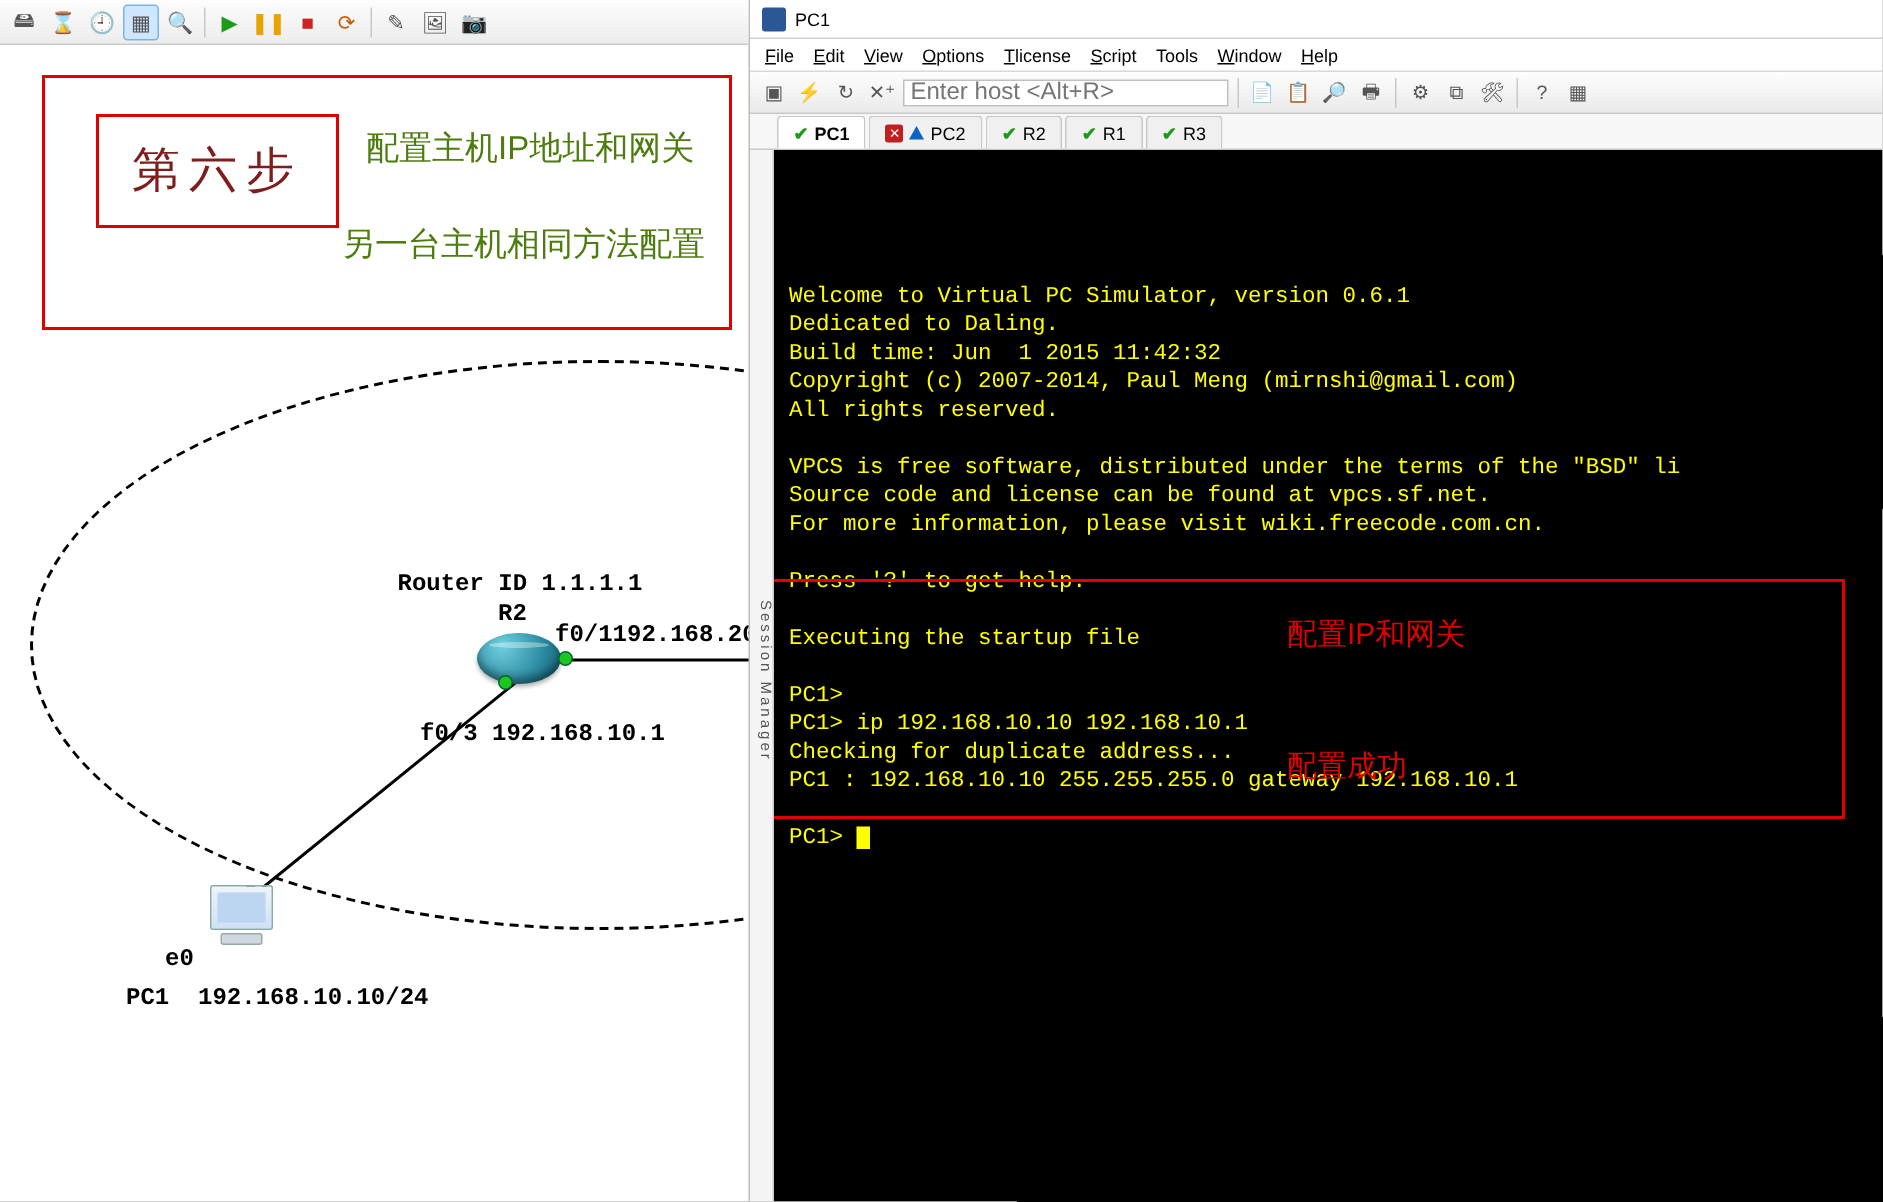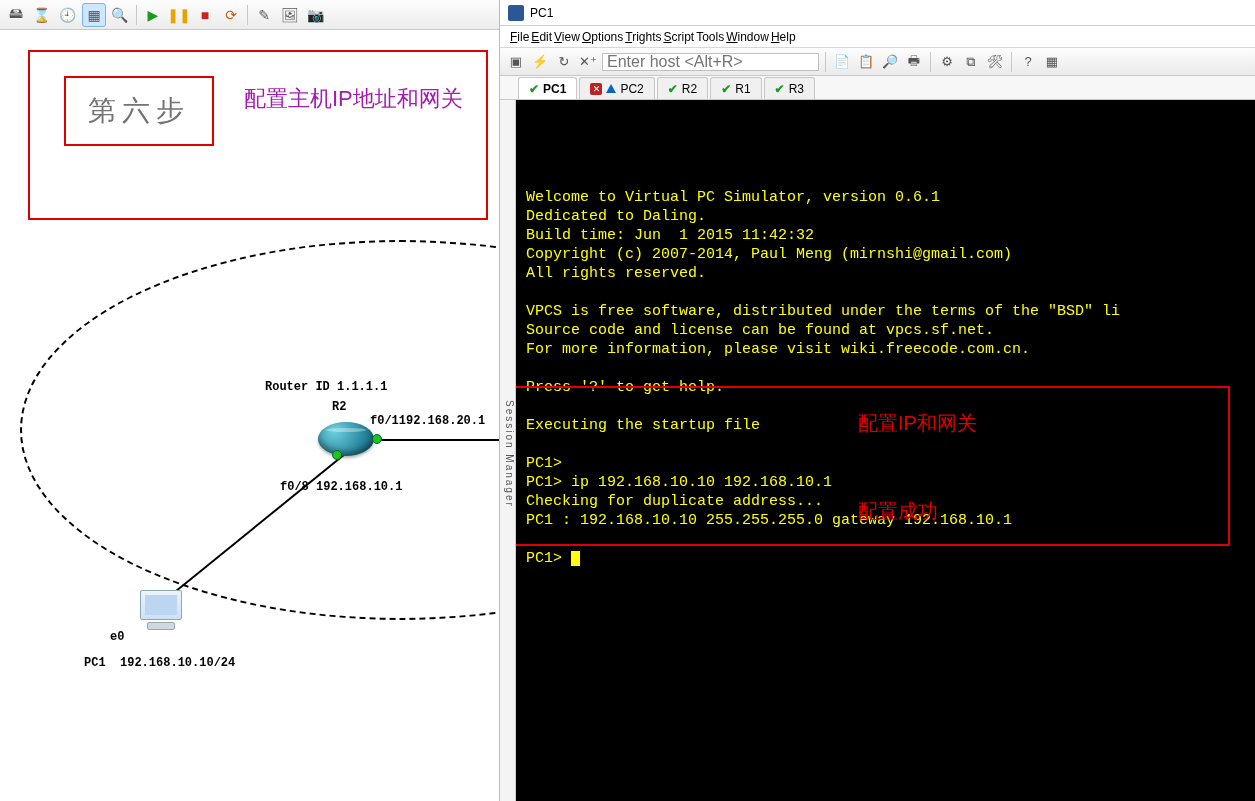--- a/index.html
+++ b/index.html
@@ -6,29 +6,29 @@
 html, body { width: 1255px; height: 801px; font-family: "Microsoft YaHei", Arial, sans-serif; overflow: hidden; background:#fff; }
 #root { display:flex; width:100%; height:100%; }
 
 #left { width: 500px; height: 100%; border-right: 1px solid #bbb; background:#fff; position:relative; overflow:hidden; }
 #left-toolbar { height:30px; background:linear-gradient(#fdfdfd,#ececec); border-bottom:1px solid #c8c8c8; display:flex; align-items:center; gap:2px; padding:0 4px; }
 .tbtn { width:24px; height:24px; border:1px solid transparent; border-radius:3px; display:flex; align-items:center; justify-content:center; cursor:pointer; font-size:14px; color:#555; background:transparent;}
 .tsep { width:1px; height:20px; background:#c8c8c8; margin:0 2px;}
 #canvas { position:absolute; left:0; top:30px; right:0; bottom:0; }
 
 .redbox { position:absolute; border:2px solid #e00000; }
-.redlabel { position:absolute; color:#a21caf; font-size:22px; font-weight:400; }
-.bigstep { position:absolute; border:2px solid #e00000; color:#737373; font-size:28px; padding:14px 22px; letter-spacing:6px; }
-
-.topo-label { position:absolute; font-family: "SimSun","Courier New",monospace; font-size:12px; color:#000; font-weight:bold; white-space:nowrap;}
+.redlabel { position:absolute; color:#4d7c0f; font-size:22px; font-weight:400; }
+.bigstep { position:absolute; border:2px solid #e00000; color:#7f1d1d; font-size:32px; padding:14px 22px; letter-spacing:6px; }
+
+.topo-label { position:absolute; font-family: "SimSun","Courier New",monospace; font-size:16px; color:#000; font-weight:bold; white-space:nowrap;}
 
 #right { flex:1; height:100%; background:#f4f4f4; display:flex; flex-direction:column; position:relative; }
 #titlebar { height:26px; background:#fff; display:flex; align-items:center; gap:6px; padding:0 8px; border-bottom:1px solid #d0d0d0; font-size:12px; }
 #titlebar .ticon { width:16px; height:16px; background:#2b5797; border-radius:2px; }
-#menubar { height:22px; background:#fff; display:flex; align-items:center; gap:2px; padding:0 10px; border-bottom:1px solid #d8d8d8; font-size:12px; }
+#menubar { height:22px; background:#fff; display:flex; align-items:center; gap:13px; padding:0 10px; border-bottom:1px solid #d8d8d8; font-size:12px; }
 .menuitem { cursor:default; }
 .menuitem u { text-decoration:underline; }
 #crt-toolbar { height:28px; background:linear-gradient(#fdfdfd,#eaeaea); border-bottom:1px solid #c8c8c8; display:flex; align-items:center; padding:0 6px; gap:4px; font-size:12px; }
 .crtbtn { width:20px; height:20px; display:flex; align-items:center; justify-content:center; color:#555; cursor:pointer; border:1px solid transparent; border-radius:2px; font-size:13px;}
 .hostinput { flex:0 0 160px; height:18px; border:1px solid #bfbfbf; background:#fff; color:#888; font-size:16px; padding:0 4px; }
 #tabs { height:24px; background:#f7f7f7; display:flex; align-items:flex-end; padding-left:18px; border-bottom:1px solid #c8c8c8; position:relative;}
 .tab { height:22px; padding:0 10px; display:flex; align-items:center; gap:4px; font-size:12px; border:1px solid #c8c8c8; border-bottom:none; border-top-left-radius:3px; border-top-right-radius:3px; background:#f0f0f0; margin-right:2px; cursor:pointer;}
 .tab.active { background:#fff; font-weight:bold;}
 .tick-g{color:#1a9c1a;font-weight:bold;}
 .tick-rx{width:12px;height:12px;background:#c02020;color:#fff;font-size:9px;display:inline-flex;align-items:center;justify-content:center;border-radius:2px;}
@@ -74,35 +74,36 @@
       <div class="tbtn">✎</div>
       <div class="tbtn">🖼</div>
       <div class="tbtn">📷</div>
     </div>
 
     <div id="canvas">
 
       <div class="redbox" style="left:28px;top:20px;width:460px;height:170px;"></div>
       <div class="bigstep" style="left:64px;top:46px;">第六步</div>
       <div class="redlabel" style="left:244px;top:54px;">配置主机IP地址和网关</div>
+      <div class="redlabel" style="left:228px;top:118px;">另一台主机相同方法配置</div>
 
       <div class="ellipse" style="left:20px;top:210px;width:760px;height:380px;"></div>
 
       <svg class="links" width="500" height="771">
         <line x1="372" y1="410" x2="500" y2="410" stroke="#000" stroke-width="2"></line>
         <line x1="345" y1="424" x2="165" y2="570" stroke="#000" stroke-width="2"></line>
       </svg>
 
       <div class="topo-label" style="left:265px;top:350px;">Router ID 1.1.1.1</div>
       <div class="topo-label" style="left:332px;top:370px;">R2</div>
       <div class="router" style="left:318px;top:392px;"></div>
       <div class="link-dot" style="left:372px;top:404px;"></div>
       <div class="link-dot" style="left:332px;top:420px;"></div>
       <div class="topo-label" style="left:370px;top:384px;"><span>f0/1</span><span>192.168.20.1</span></div>
-      <div class="topo-label" style="left:280px;top:450px;"><span>f0/8</span>&nbsp;<span>192.168.10.1</span></div>
+      <div class="topo-label" style="left:280px;top:450px;"><span>f0/3</span>&nbsp;<span>192.168.10.1</span></div>
 
       <div class="link-dot" style="left:162px;top:560px;"></div>
       <div class="pc" style="left:136px;top:560px;">
         <div class="mon"></div>
           <div class="base"></div>
       </div>
       <div class="topo-label" style="left:110px;top:600px;">e0</div>
       <div class="topo-label" style="left:84px;top:626px;"><span>PC1</span>&nbsp;&nbsp;<span>192.168.10.10/24</span></div>
     </div>
   </div>
@@ -111,21 +112,21 @@
     <div id="titlebar">
       <div class="ticon"></div>
       <span>PC1</span>
     </div>
 
     <div id="menubar">
       <span class="menuitem"><u>F</u><span>ile</span></span>
       <span class="menuitem"><u>E</u><span>dit</span></span>
       <span class="menuitem"><u>V</u><span>iew</span></span>
       <span class="menuitem"><u>O</u><span>ptions</span></span>
-      <span class="menuitem"><u>T</u><span>rights</span></span>
+      <span class="menuitem"><u>T</u><span>license</span></span>
       <span class="menuitem"><u>S</u><span>cript</span></span>
       <span class="menuitem">T<span>ools</span></span>
       <span class="menuitem"><u>W</u><span>indow</span></span>
       <span class="menuitem"><u>H</u><span>elp</span></span>
     </div>
 
     <div id="crt-toolbar">
       <div class="crtbtn">▣</div>
       <div class="crtbtn">⚡</div>
       <div class="crtbtn">↻</div>

